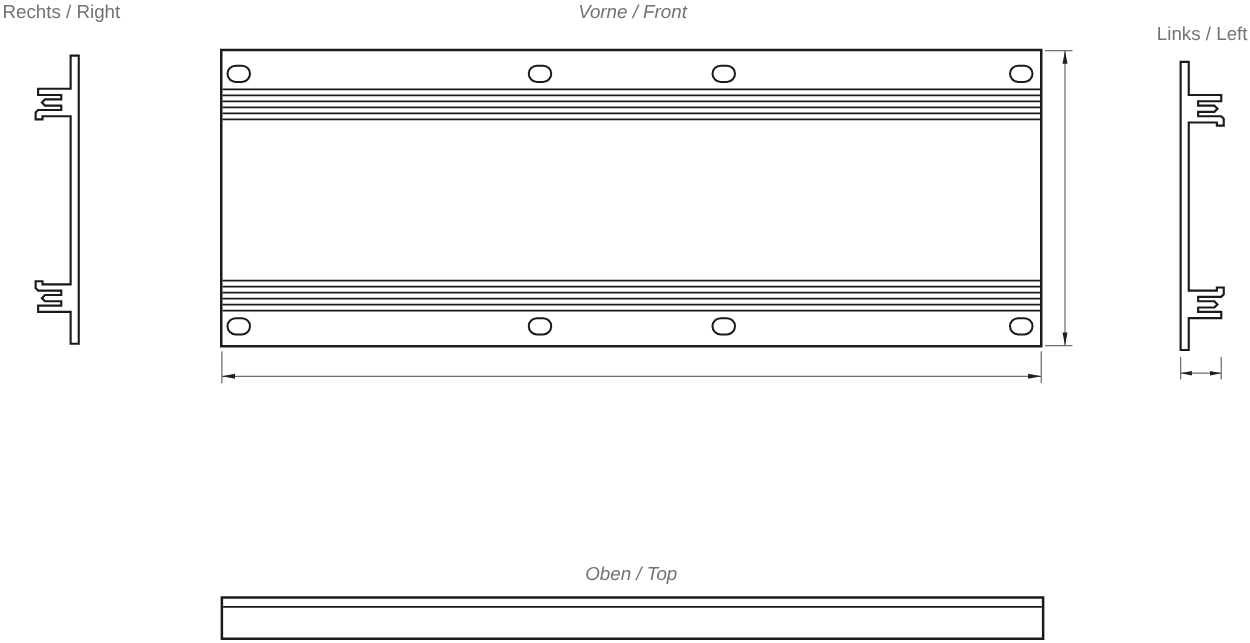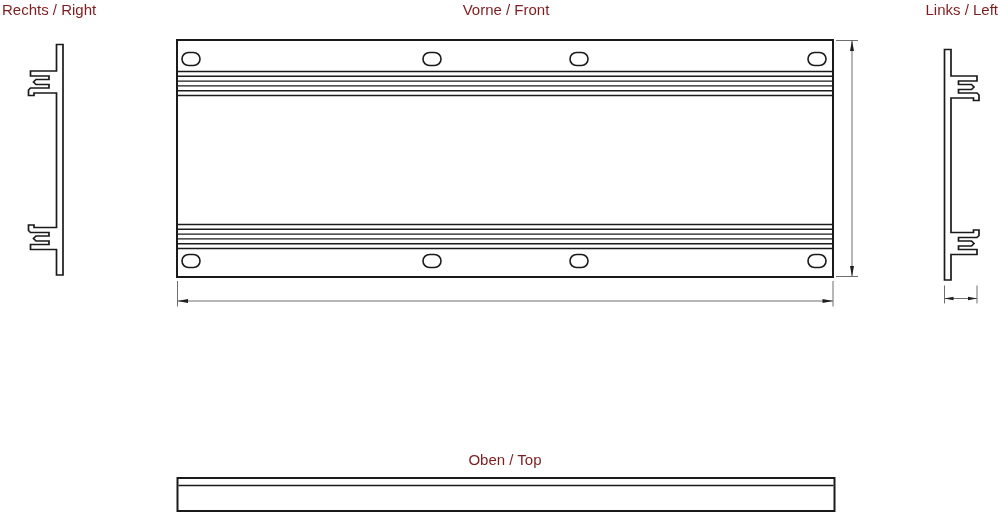--- a/index.html
+++ b/index.html
@@ -12,25 +12,26 @@
     width: 1000px;
     height: 514px;
     background: #ffffff;
     font-family: "Liberation Sans", sans-serif;
     overflow: hidden;
   }
   .view-label {
     position: absolute;
     font-size: 15px;
     line-height: 18px;
-    color: #7f1d1d;
+    color: #737373;
     white-space: nowrap;
   }
   .view-label.centered {
     transform: translateX(-50%);
+    font-style: italic;
   }
   svg {
     position: absolute;
     left: 0;
     top: 0;
   }
   .outline {
     fill: #ffffff;
     stroke: #1a1a1a;
     stroke-width: 1.7;
@@ -60,21 +61,21 @@
     stroke: none;
   }
 </style>
 </head>
 <body>
 
 <div class="canvas">
 
   <div class="view-label" style="left:2px; top:1px;">Rechts / Right</div>
   <div class="view-label centered" style="left:506px; top:1px;">Vorne / Front</div>
-  <div class="view-label" style="right:2px; top:1px;">Links / Left</div>
+  <div class="view-label" style="right:2px; top:19px;">Links / Left</div>
   <div class="view-label centered" style="left:505px; top:451px;text-align:right;">Oben / Top</div>
 
   <svg width="1000" height="514" viewBox="0 0 1000 514">
 
     <g>
       <path class="outline" d="
         M 63 44.5
         L 56.5 44.5
         L 56.5 71
         L 30.5 71

